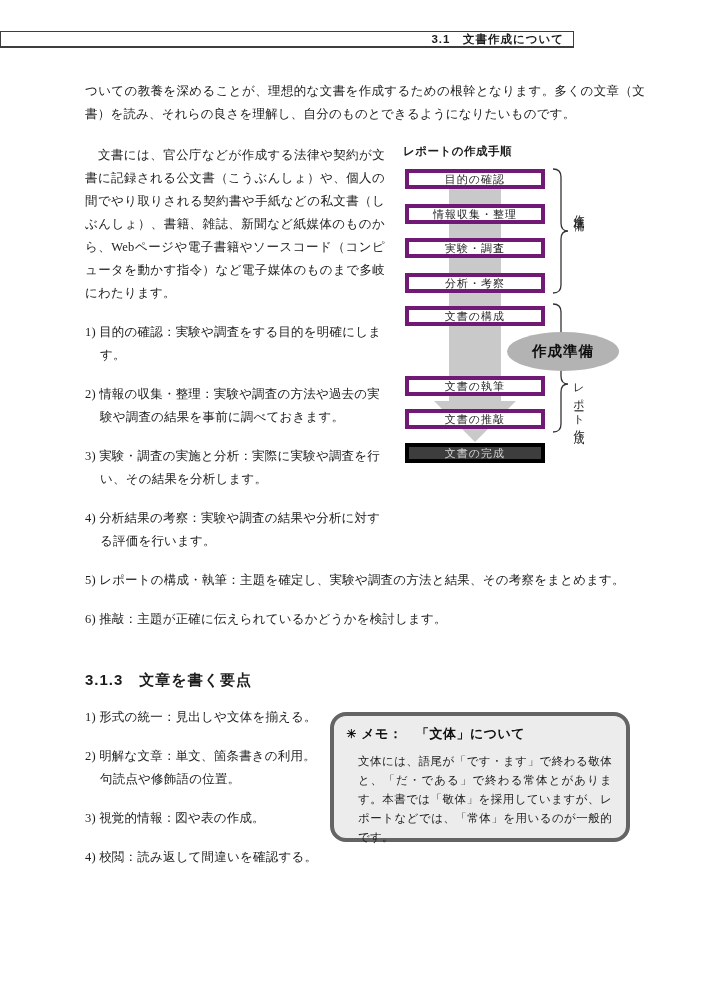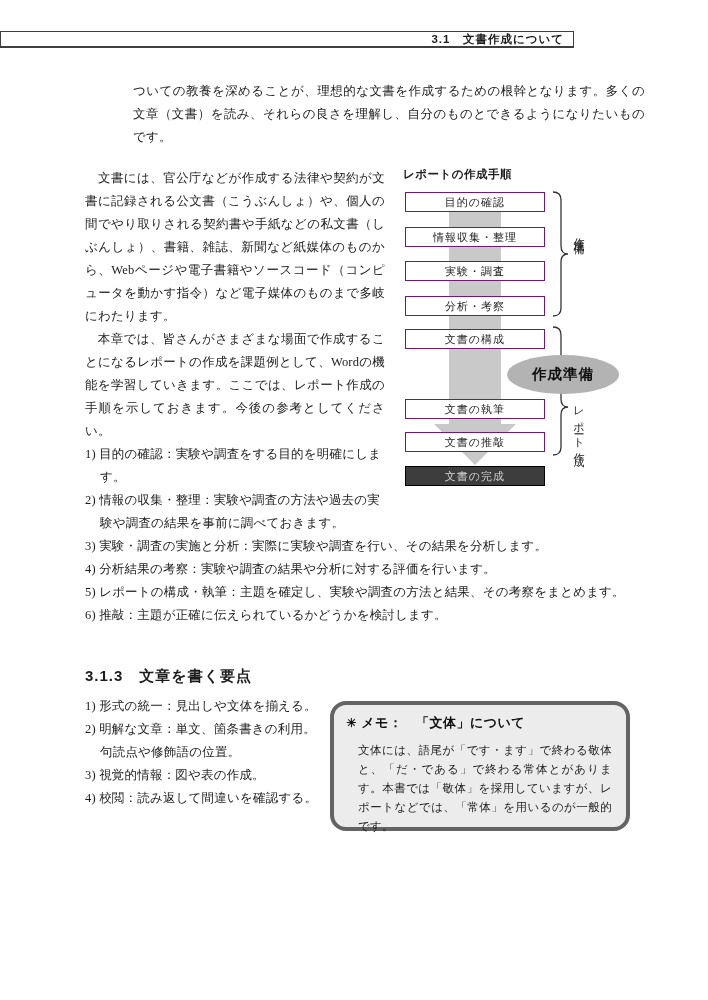--- a/index.html
+++ b/index.html
@@ -20,45 +20,45 @@
     font-family:"Liberation Sans", sans-serif;
     font-weight:bold; font-size:11.5px; letter-spacing:1px;
   }
 
   .content { position:absolute; left:85px; top:80px; width:560px; }
 
   .body-text {
     font-size:12.5px; line-height:23px; margin:0;
     text-align:justify; letter-spacing:0.2px;
   }
-  .intro { margin-bottom:18px;margin-left:48px; }
+  .intro { margin-bottom:18px; }
 
   .sec-heading {
     font-family:"Liberation Sans", sans-serif;
     font-size:15px; font-weight:bold; letter-spacing:1px;
     margin:0 0 12px 0; padding:0;
   }
   .h313 { margin-top:40px; margin-bottom:9px; }
 
   .step {
     font-size:12.5px; line-height:23px;
-    padding-left:15px; text-indent:-15px; letter-spacing:0.2px;
+    padding-left:15px; text-indent:-15px; letter-spacing:0.2px;margin-top:16px;
   }
 
   
   .flowchart {
     float:right; width:250px; height:358px;
     margin:0 0 6px 10px; position:relative;
     font-family:"Liberation Sans", sans-serif;
   }
   .fc-title { position:absolute; top:0; left:8px; font-size:11.5px; font-weight:bold; letter-spacing:0.5px; }
   .fc-svg { position:absolute; top:0; left:0; z-index:1; }
   .fc-box {
     position:absolute; left:10px; width:140px; height:20px;
-    background:#ffffff; border:1px solid #701a75; box-sizing:border-box;
+    background:#ffffff; border:4px solid #701a75; box-sizing:border-box;
     display:flex; align-items:center; justify-content:center;
     font-size:11px; letter-spacing:1px; z-index:2;
   }
   .fc-final { background:#3d3d3d; border-color:#000; color:#d6d6d6; }
   .fc-ellipse {
     position:absolute; left:112px; top:188px; width:112px; height:39px;
     background:#b3b3b3; border-radius:50%;
     display:flex; align-items:center; justify-content:center;
     font-size:14.5px; font-weight:bold; color:#0e0e0e; letter-spacing:1px; z-index:3;
   }
@@ -118,21 +118,20 @@
       <div class="fc-box" style="top:162px">文書の構成</div>
       <div class="fc-box" style="top:232px">文書の執筆</div>
       <div class="fc-box" style="top:265px">文書の推敲</div>
       <div class="fc-box fc-final" style="top:299px">文書の完成</div>
       <div class="fc-ellipse">作成準備</div>
       <div class="fc-vlabel vlabel-prep">作成準備</div>
       <div class="fc-vlabel vlabel-report">レポート作成</div>
     </div>
 
     <p class="body-text">　文書には、官公庁などが作成する法律や契約が文書に記録される公文書（こうぶんしょ）や、個人の間でやり取りされる契約書や手紙などの私文書（しぶんしょ）、書籍、雑誌、新聞など紙媒体のものから、Webページや電子書籍やソースコード（コンピュータを動かす指令）など電子媒体のものまで多岐にわたります。</p>
-    <p class="body-text">　本章では、皆さんがさまざまな場面で作成することになるレポートの作成を課題例として、Wordの機能を学習していきます。ここでは、レポート作成の手順を示しておきます。今後の参考としてください。</p>
 
     <div class="step-list">
       <div class="step">1) 目的の確認：実験や調査をする目的を明確にします。</div>
       <div class="step">2) 情報の収集・整理：実験や調査の方法や過去の実験や調査の結果を事前に調べておきます。</div>
       <div class="step">3) 実験・調査の実施と分析：実際に実験や調査を行い、その結果を分析します。</div>
       <div class="step">4) 分析結果の考察：実験や調査の結果や分析に対する評価を行います。</div>
       <div class="step">5) レポートの構成・執筆：主題を確定し、実験や調査の方法と結果、その考察をまとめます。</div>
       <div class="step">6) 推敲：主題が正確に伝えられているかどうかを検討します。</div>
     </div>
 

